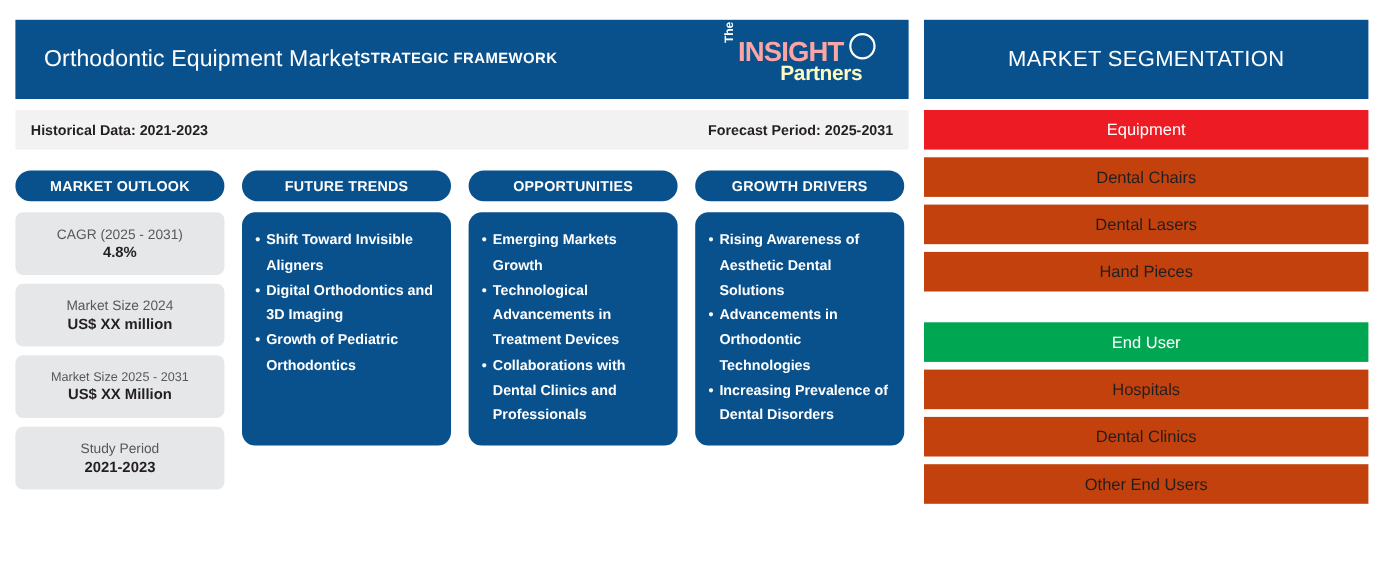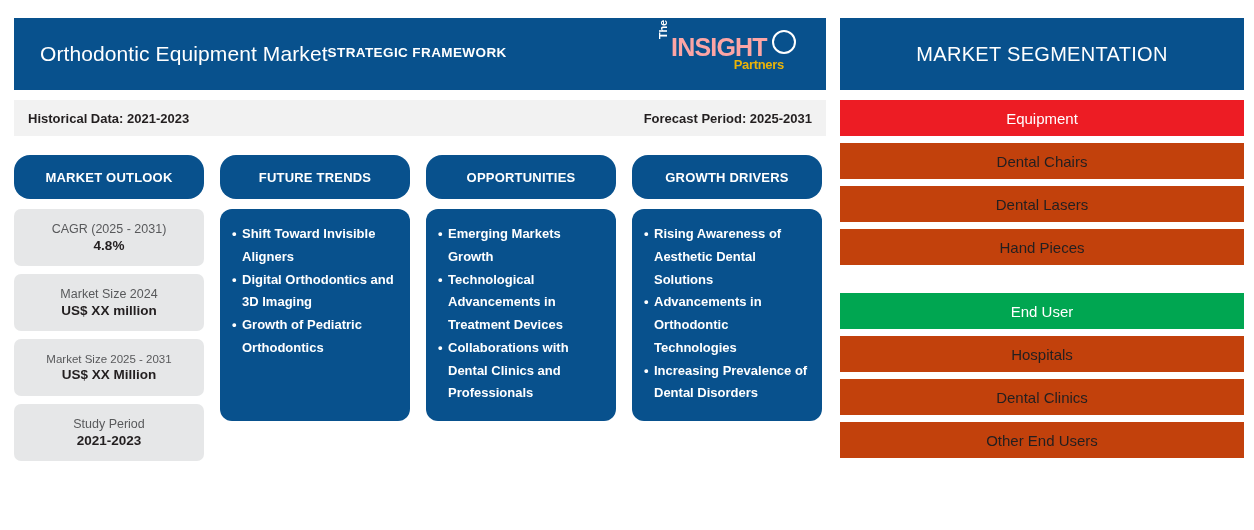--- a/index.html
+++ b/index.html
@@ -91,22 +91,22 @@
     top: 5px;
     color: #fca5a5;
     font-size: 25px;
     font-weight: bold;
     letter-spacing: -0.8px;
   }
   .logo-partners {
     position: absolute;
     right: 14px;
     top: 29px;
-    color: #eab308;
-    font-size: 13px;
+    color: #fef9c3;
+    font-size: 19px;
     font-weight: bold;
     letter-spacing: -0.3px;
   }
   .logo-ring {
     position: absolute;
     right: 2px;
     top: 2px;
     width: 20px;
     height: 20px;
     border: 2.5px solid #ffffff;
@@ -143,21 +143,21 @@
     gap: 0;
   }
   .col {
     width: 190px;
     margin-right: 16px;
     position: relative;
   }
   .col:last-child { margin-right: 0; }
 
   .pill {
-    height: 44px;
+    height: 28px;
     border-radius: 16px;
     background: #08518d;
     color: #ffffff;
     display: flex;
     align-items: center;
     justify-content: center;
     font-size: 13px;
     font-weight: bold;
     letter-spacing: 0.2px;
     white-space: nowrap;

